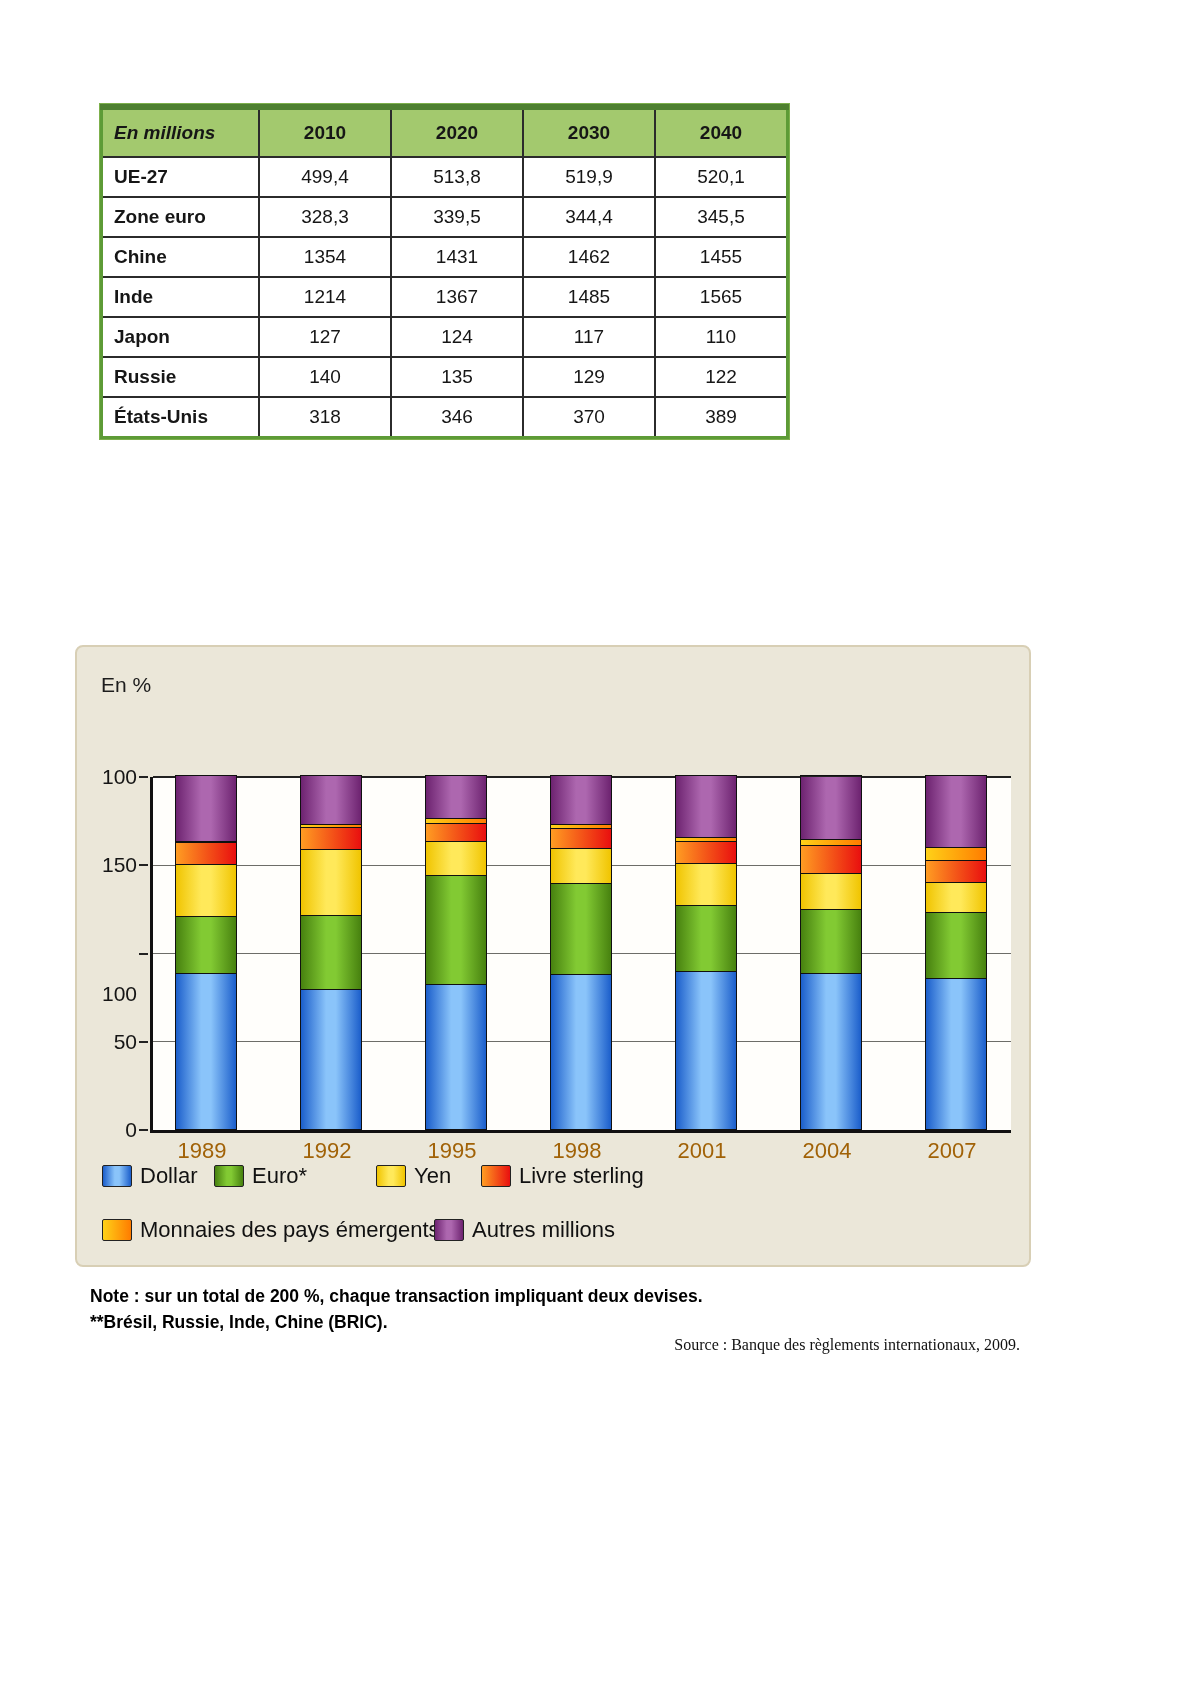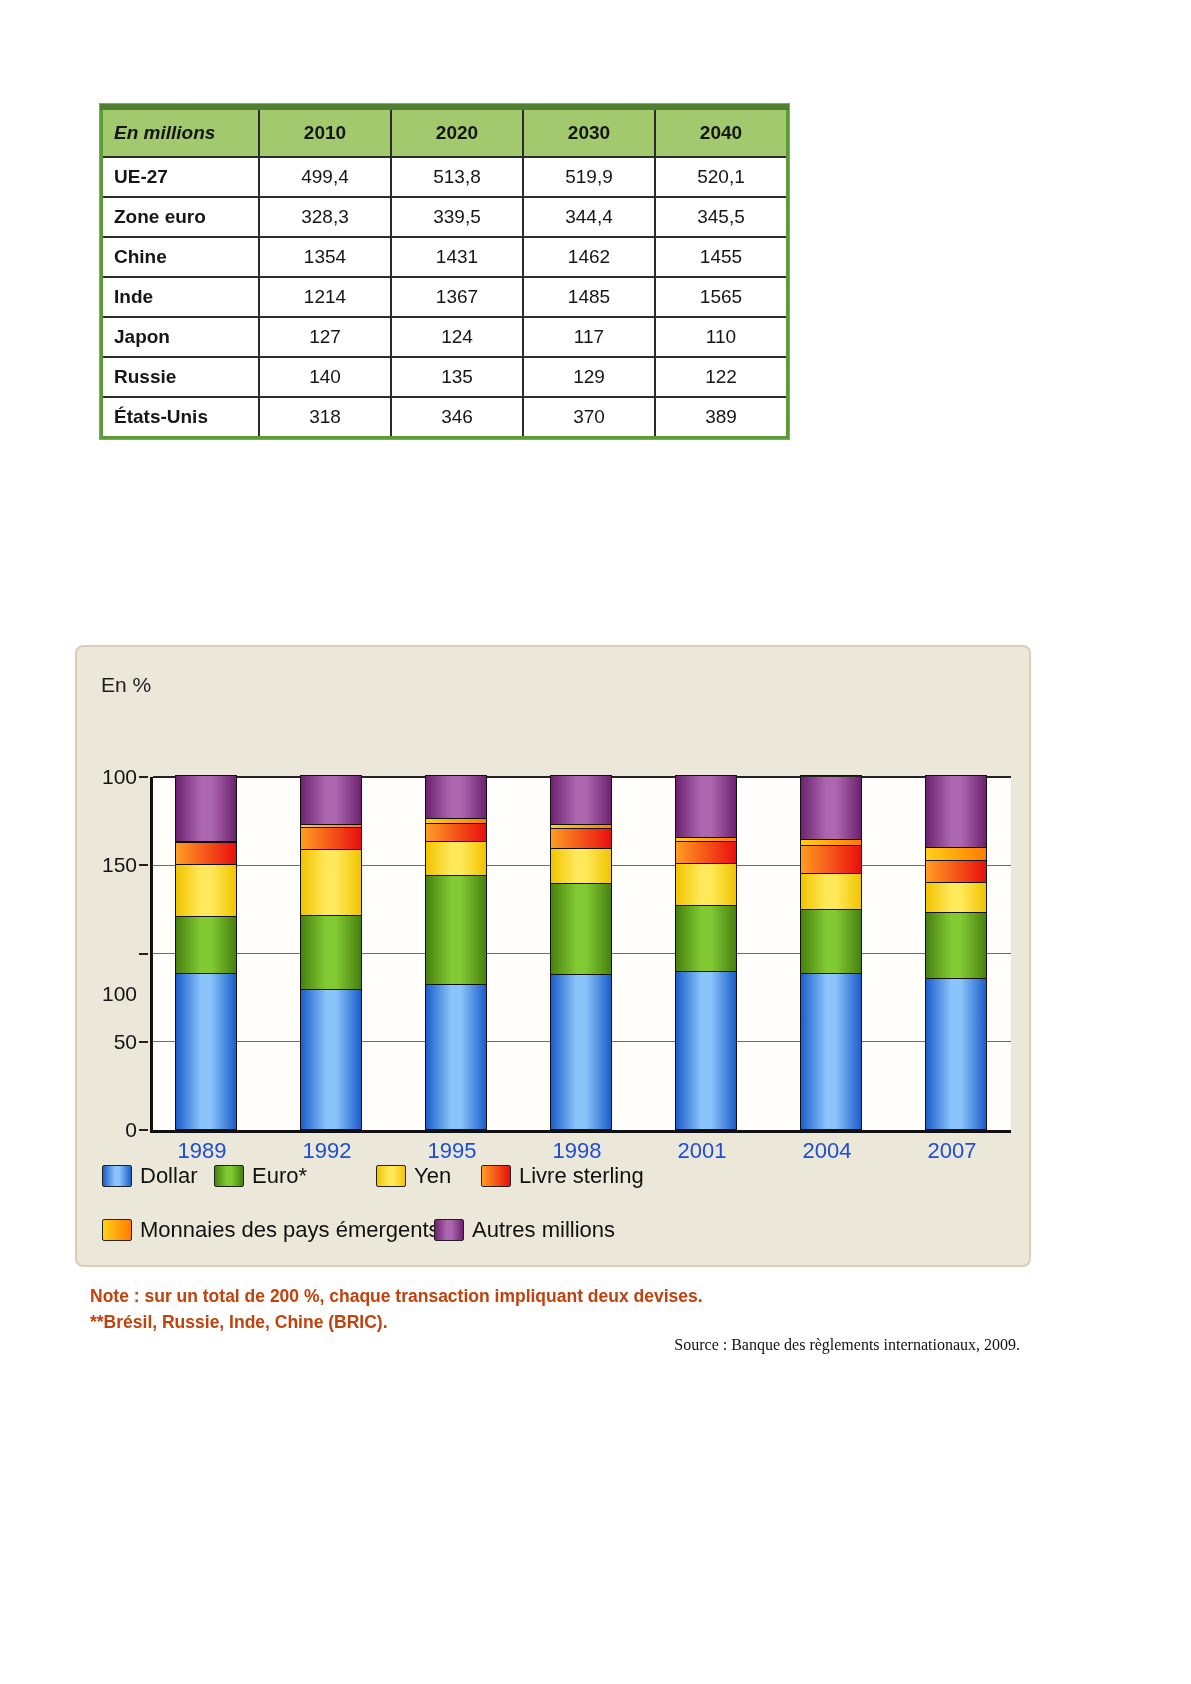--- a/index.html
+++ b/index.html
@@ -27,32 +27,32 @@
   .plot{position:absolute;left:73px;top:130px;width:858px;height:353px;background:#fffefb;
         border-left:3px solid #111;border-bottom:3px solid #111;}
   .gridline{position:absolute;left:0;width:100%;height:1px;background:#6d6d68;z-index:0;}
   .gridline.top200{height:2px;background:#222;}
   .ytick-label{position:absolute;width:56px;text-align:right;font-size:21px;color:#151515;line-height:22px;}
   .ytick-dash{position:absolute;width:9px;height:2px;background:#222;}
   .bar{position:absolute;bottom:0;width:60px;display:flex;flex-direction:column-reverse;
        border:1.5px solid #101010;box-sizing:content-box;z-index:1;}
   .seg{width:100%;box-sizing:border-box;}
   .seg + .seg{border-bottom:1.5px solid #101010;}
-  .xlabel{position:absolute;width:86px;text-align:center;font-size:22px;color:#1d4ed8;}
+  .xlabel{position:absolute;width:86px;text-align:center;font-size:22px;color:#a16207;}
 
   .legend-row{position:absolute;left:25px;display:flex;align-items:center;}
   .legend-item{display:flex;align-items:center;}
   .legend-swatch{width:28px;height:20px;border:1.5px solid #222;border-radius:2px;
                  margin-right:8px;flex:0 0 auto;}
   .legend-label{font-size:22px;color:#111;white-space:nowrap;}
   .li-0{width:112px;}.li-1{width:114px;}.li-2{width:105px;padding-left:48px;}.li-4{width:332px;}
 
   
   .chart-notes{position:absolute;left:90px;top:1283px;font-size:17.5px;line-height:26px;
-               font-weight:600;color:#c2410c;}
+               font-weight:600;color:#000000;}
   .note-label{font-weight:800;}
   .chart-source{position:absolute;left:420px;top:1336px;width:600px;text-align:right;
                 font-family:"Liberation Serif", serif;font-size:16px;color:#111;}
 </style>
 </head>
 <body>
 
 <div class="page">
 
   <div class="poptable-wrap">

